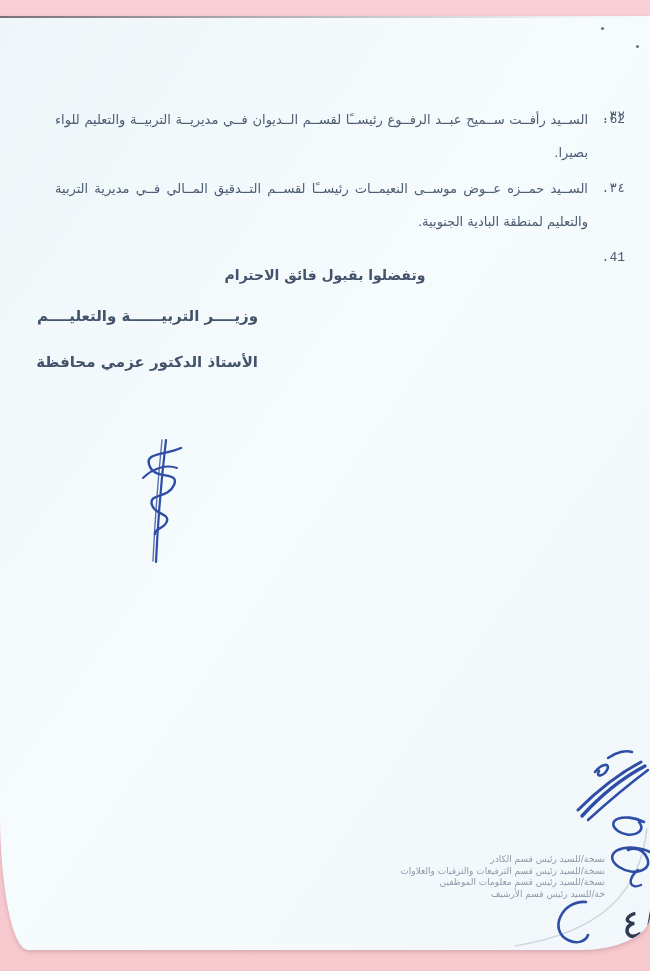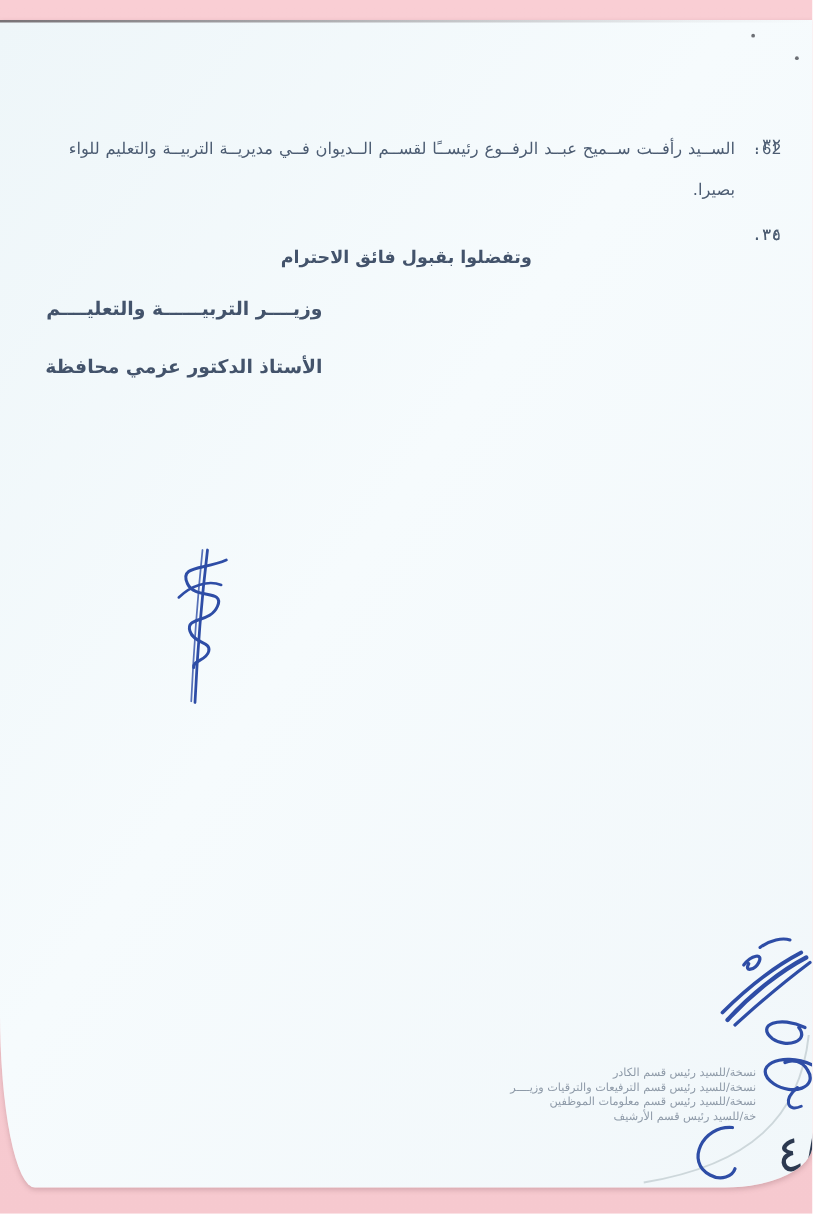--- a/index.html
+++ b/index.html
@@ -79,36 +79,37 @@
       <div class="items">
         <div class="item">
           <span class="num">٣٢.</span>
         </div>
         <div class="item">
           <span class="num">62.</span>
           <span class="txt">الســيد رأفــت ســميح عبــد الرفــوع رئيســًا لقســم الــديوان فــي مديريــة التربيــة والتعليم للواء بصيرا.</span>
         </div>
         <div class="item">
           <span class="num">٣٤.</span>
+          <span class="txt">الســيد حمــزه عــوض موســى النعيمــات رئيســًا لقســم التــدقيق المــالي فــي مديرية التربية والتعليم لمنطقة البادية الجنوبية.</span>
         </div>
         <div class="item">
-          <span class="num">٣٥.</span>
+          <span class="num">41.</span>
         </div>
       </div>
 
       <div class="closing">وتفضلوا بقبول فائق الاحترام</div>
 
       <div class="sig-block">
         <div class="sig-title">وزيــــر التربيــــــة والتعليــــم</div>
         <div class="sig-name">الأستاذ الدكتور عزمي محافظة</div>
       </div>
 
       <div class="distribution">
         <div class="dist-line">نسخة/للسيد رئيس قسم الكادر</div>
-        <div class="dist-line">نسخة/للسيد رئيس قسم الترفيعات والترقيات وزيــــر</div>
+        <div class="dist-line">نسخة/للسيد رئيس قسم الترفيعات والترقيات والعلاوات</div>
         <div class="dist-line">نسخة/للسيد رئيس قسم معلومات الموظفين</div>
         <div class="dist-line last">خة/للسيد رئيس قسم الأرشيف</div>
       </div>
 
       <div class="corner-mark">٤/</div>
     </div>
 
     <svg class="ink-overlay" width="650" height="934" viewBox="0 0 650 934" xmlns="http://www.w3.org/2000/svg">
 
       <path d="M515,930 C600,916 640,878 647,812" fill="none" stroke="#c7d1d5" stroke-width="1.6" opacity="0.85"></path>

